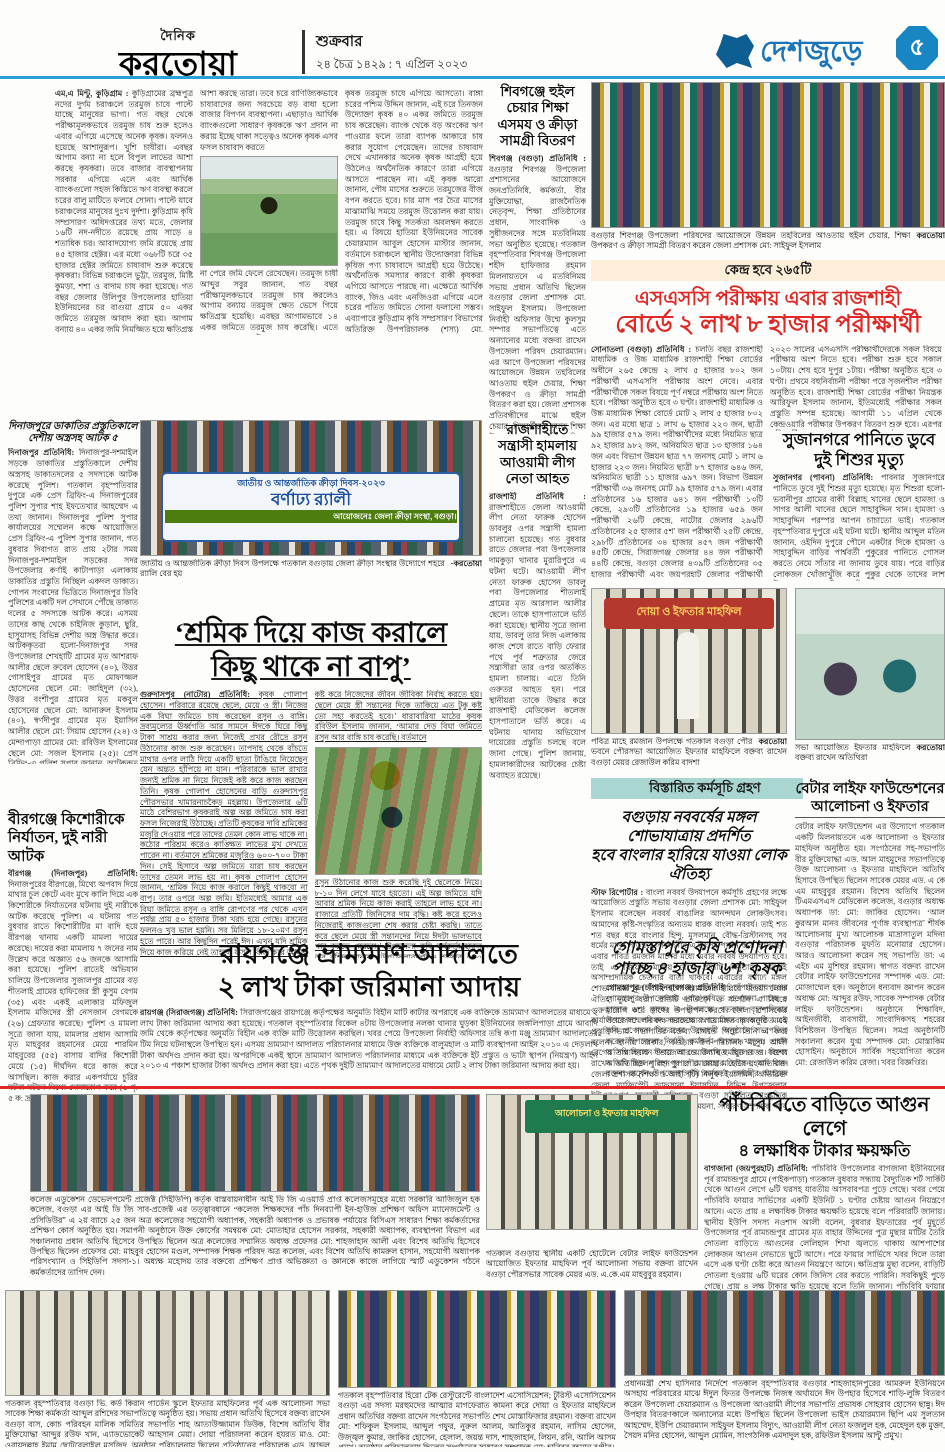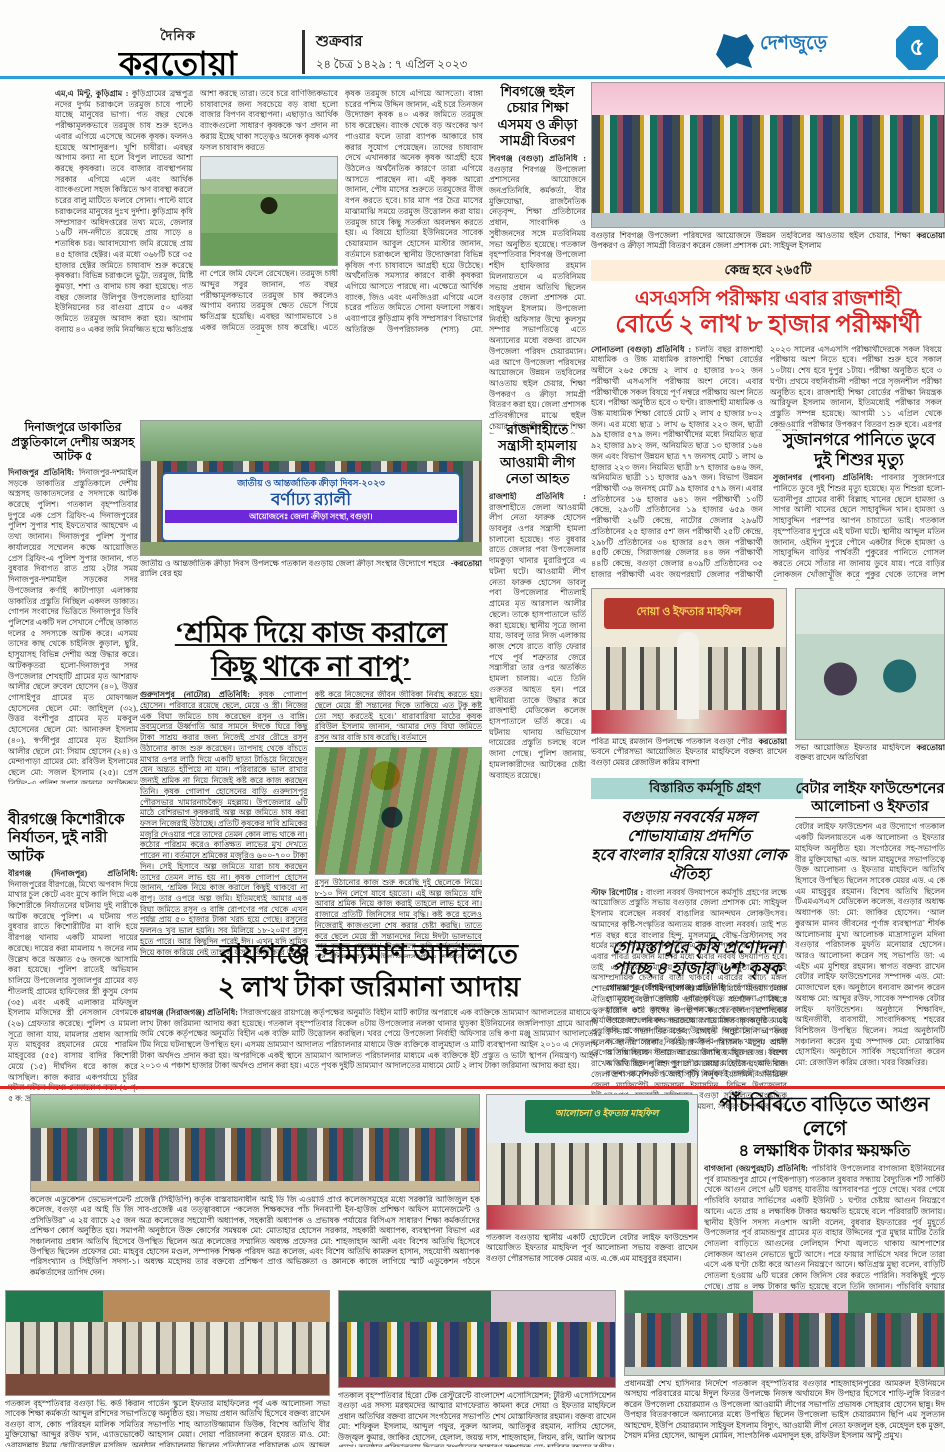--- a/index.html
+++ b/index.html
@@ -7,21 +7,21 @@
         font-family:"Liberation Serif",serif;color:#1b1b1b;overflow:hidden;}
   .abs{position:absolute;}
   .j{font-size:8px;line-height:1.34;text-align:justify;color:#1d1d1d;overflow:hidden;}
   .j7{font-size:7.5px;line-height:1.3;}
   .by{font-weight:bold;}
   .hl{font-weight:bold;color:#0c0c0c;text-align:center;line-height:1.22;}
   .cap{font-size:8px;line-height:1.3;color:#101010;text-align:justify;overflow:hidden;}
   .credit{float:right;font-weight:bold;padding-left:6px;}
   .cols{display:flex;gap:7px;}
   .col{flex:1;overflow:hidden;}
-  .photo{position:relative;overflow:hidden;display:flex;flex-direction:column;box-sizing:border-box;border:1px solid #9a9a9a;}
+  .photo{position:relative;overflow:hidden;display:flex;flex-direction:row;box-sizing:border-box;border:1px solid #9a9a9a;}
   .ph-top{height:22%;}
   .ph-mid{flex:1;}
   .ph-bot{height:10%;}
   .crowd{background:repeating-linear-gradient(90deg,#3e4a52 0 8px,#c9a227 8px 12px,#f1efe8 12px 18px,#156d5c 18px 25px,#8a4a5e 25px 31px,#2b3a6b 31px 40px);}
   .crowd2{background:repeating-linear-gradient(90deg,#55606a 0 10px,#e8e4d8 10px 16px,#7a5a3a 16px 22px,#244a6b 22px 30px,#9c3f46 30px 36px,#2e5e4e 36px 46px);}
   .whiteclad{background:repeating-linear-gradient(90deg,#e9e6da 0 14px,#4a4a46 14px 18px,#d8d2c2 18px 30px,#6b6458 30px 34px);}
   .banner-overlay{position:absolute;left:6%;right:6%;text-align:center;font-weight:bold;overflow:hidden;}
   .kicker{font-weight:bold;text-align:center;font-size:13px;line-height:1.6;color:#111;}
   .smallhead{font-size:13.5px;}
   .rule{position:absolute;left:0;right:0;}
@@ -35,21 +35,21 @@
   <div class="abs" style="left:58px;top:26px;width:240px;text-align:center;">
     <div style="font-family:'Liberation Sans',sans-serif;font-weight:bold;font-size:13px;letter-spacing:1px;">দৈনিক</div>
     <div style="font-family:'Liberation Sans',sans-serif;font-weight:bold;font-size:33px;line-height:1;color:#000;">করতোয়া</div>
   </div>
   <div class="abs" style="left:302px;top:30px;width:3px;height:44px;background:#333;"></div>
   <div class="abs" style="left:316px;top:29px;">
     <div style="font-weight:bold;font-size:15px;">শুক্রবার</div>
     <div style="font-size:11.5px;margin-top:2px;">২৪ চৈত্র ১৪২৯ : ৭ এপ্রিল ২০২৩</div>
   </div>
   <div class="abs" style="left:716px;top:34px;width:38px;height:34px;background:#0d5e93;clip-path:polygon(20% 0,55% 12%,80% 0,100% 35%,85% 70%,95% 100%,55% 85%,28% 100%,0 60%,12% 28%);"></div>
-  <div class="abs" style="left:760px;top:28px;font-family:Liberation Serif, serif;font-weight:bold;font-size:19px;color:#1b75bb;">দেশজুড়ে</div>
+  <div class="abs" style="left:760px;top:28px;font-family:Liberation Serif, serif;font-weight:bold;font-size:29px;color:#1b75bb;">দেশজুড়ে</div>
   <div class="abs" style="left:896px;top:26px;width:42px;height:44px;background:#1886c3;clip-path:polygon(30% 0,70% 0,100% 30%,100% 70%,70% 100%,30% 100%,0 70%,0 30%);display:flex;align-items:center;justify-content:center;">
     <span style="color:#fff;font-weight:bold;font-size:24px;">৫</span>
   </div>
   <div class="abs rule" style="top:76px;height:3px;background:#2aa0d8;"></div>
 
   <div class="abs" style="left:55px;top:84px;width:428px;">
     <div class="cols" style="margin-top:5px;height:246px;">
       <div class="col j"><b class="by">এম,এ মিন্টু, কুড়িগ্রাম :</b> <span>কুড়িগ্রামের ব্রহ্মপুত্র নদের দুর্গম চরাঞ্চলে তরমুজ চাষে পাল্টে যাচ্ছে মানুষের ভাগ্য। গত বছর থেকে পরীক্ষামূলকভাবে তরমুজ চাষ শুরু হলেও এবার এগিয়ে এসেছে অনেক কৃষক। ফলনও হয়েছে আশানুরূপ। খুশি চাষীরা। এবছর আগাম বন্যা না হলে বিপুল লাভের আশা করছে কৃষকরা। তবে বাজার ব্যবস্থাপনায় সরকার এগিয়ে এলে এবং আর্থিক ব্যাংকগুলো সহজ কিস্তিতে ঋণ ব্যবস্থা করলে চরের বালু মাটিতে ফলবে সোনা। পাল্টে যাবে চরাঞ্চলের মানুষের দুঃখ দুর্দশা। কুড়িগ্রাম কৃষি সম্প্রসারণ অধিদপ্তরের তথ্য মতে, জেলার ১৬টি নদ-নদীতে রয়েছে প্রায় সাড়ে ৪ শতাধিক চর। আবাদযোগ্য জমি রয়েছে প্রায় ৪৫ হাজার হেক্টর। এর মধ্যে ৩৬৮টি চরে ৩৫ হাজার হেক্টর জমিতে চাষাবাদ শুরু করেছে কৃষকরা। বিভিন্ন চরাঞ্চলে ভুট্টা, তরমুজ, মিষ্টি কুমড়া, শশা ও বাদাম চাষ করা হয়েছে। গত বছর জেলার উলিপুর উপজেলার হাতিয়া ইউনিয়নের চর বাগুয়া গ্রামে ৫০ একর জমিতে তরমুজ আবাদ করা হয়। আগাম বন্যায় ৪০ একর জমি নিমজ্জিত হয়ে ক্ষতিগ্রস্ত হয়। তারপরও হাল ছাড়েননি কৃষকরা। এ বছর চরে ৩৪ হেক্টর জমিতে তরমুজের আবাদ করা হয়েছে। তরমুজ চাষে ফলনও শুরু করেছেন কৃষকরা। আবহাওয়া অনুকূল থাকায় ফলনও হয়েছে আশানুরূপ। ফলে গত বছরের ক্ষতি কাটিয়ে এবার ভালো লাভের</span></div>
       <div class="col" style="display:flex;flex-direction:column;gap:3px;">
         <div class="j" style="flex:0 0 auto;">আশা করছে তারা। তবে চরে বাণিজ্যিকভাবে চাষাবাদের জন্য সবচেয়ে বড় বাধা হলো বাজার বিপণন ব্যবস্থাপনা। এছাড়াও আর্থিক ব্যাংকগুলো সাধারণ কৃষককে ঋণ প্রদান না করায় ইচ্ছে থাকা সত্ত্বেও অনেক কৃষক এসব ফসল চাষাবাদ করতে</div>
@@ -86,37 +86,37 @@
     </div>
   </div>
 
   <div class="abs" style="left:773px;top:430px;width:172px;">
     <div class="hl" style="font-size:16.5px;">সুজানগরে পানিতে ডুবে</div>
     <div class="hl" style="font-size:16.5px;">দুই শিশুর মৃত্যু</div>
     <div class="j" style="margin-top:3px;height:108px;"><b class="by">সুজানগর (পাবনা) প্রতিনিধি:</b> <span>পাবনার সুজানগরে পানিতে ডুবে দুই শিশুর মৃত্যু হয়েছে। মৃত শিশুরা হলো- ভবানীপুর গ্রামের বাকী বিল্লাহ খানের ছেলে হামজা ও সাগর আলী খানের ছেলে সাহাবুদ্দিন খান। হামজা ও সাহাবুদ্দিন পরস্পর আপন চাচাতো ভাই। গতকাল বৃহস্পতিবার দুপুরে এই ঘটনা ঘটে। স্থানীয় আব্দুল মতিন জানান, ওইদিন দুপুরে পৌনে একটার দিকে হামজা ও সাহাবুদ্দিন বাড়ির পার্শ্ববর্তী পুকুরের পানিতে গোসল করতে নেমে সাঁতার না জানায় ডুবে যায়। পরে বাড়ির লোকজন খোঁজাখুঁজি করে পুকুর থেকে তাদের লাশ উদ্ধার করে। এ ঘটনায় পরিবারের শোকের ছায়া নেমে এসেছে।</span></div>
   </div>
 
   <div class="abs" style="left:8px;top:420px;width:130px;">
-    <div class="hl" style="font-size:12px;">দিনাজপুরে ডাকাতির প্রস্তুতিকালে দেশীয় অস্ত্রসহ আটক ৫</div>
+    <div class="hl" style="font-size:10px;font-style:italic;">দিনাজপুরে ডাকাতির প্রস্তুতিকালে দেশীয় অস্ত্রসহ আটক ৫</div>
     <div class="j" style="margin-top:4px;height:316px;"><b class="by">দিনাজপুর প্রতিনিধি:</b> <span>দিনাজপুর-দশমাইল সড়কে ডাকাতির প্রস্তুতিকালে দেশীয় অস্ত্রসহ ডাকাতদলের ৫ সদস্যকে আটক করেছে পুলিশ। গতকাল বৃহস্পতিবার দুপুরে এক প্রেস ব্রিফিং-এ দিনাজপুরের পুলিশ সুপার শাহ ইফতেখার আহম্মেদ এ তথ্য জানান। দিনাজপুর পুলিশ সুপার কার্যালয়ের সম্মেলন কক্ষে আয়োজিত প্রেস ব্রিফিং-এ পুলিশ সুপার জানান, গত বুধবার দিবাগত রাত প্রায় ২টার সময় দিনাজপুর-দশমাইল সড়কের সদর উপজেলার কর্ণাই কাটাপাড়া এলাকায় ডাকাতির প্রস্তুতি নিচ্ছিল একদল ডাকাত। গোপন সংবাদের ভিত্তিতে দিনাজপুর ডিবি পুলিশের একটি দল সেখানে পৌঁছে ডাকাত দলের ৫ সদস্যকে আটক করে। এসময় তাদের কাছ থেকে চাইনিজ কুড়াল, ছুরি, হাসুয়াসহ বিভিন্ন দেশীয় অস্ত্র উদ্ধার করে। আটককৃতরা হলো-দিনাজপুর সদর উপজেলার শেখহাটি গ্রামের মৃত আশরাফ আলীর ছেলে রুবেল হোসেন (৪০), উত্তর গোসাইপুর গ্রামের মৃত মোফাজ্জল হোসেনের ছেলে মো: জাহিদুল (৩২), উত্তর বংশীপুর গ্রামের মৃত মকবুল হোসেনের ছেলে মো: আনারুল ইসলাম (৪০), স্বর্ণদীপুর গ্রামের মৃত ইয়াসিন আলীর ছেলে মো: সিয়াম হোসেন (২৪) ও মেন্দাপাড়া গ্রামের মো: রবিউল ইসলামের ছেলে মো: সজল ইসলাম (২৫)। প্রেস ব্রিফিং-এ পুলিশ সুপার জানান, আটককৃত রুবেল হোসেনের নামে ৫টি, সজল ইসলামের নামে ২টি, জাহিদুল ইসলামের নামে একটি এবং সিয়াম হোসেনের নামে একটি মামলা রয়েছে।</span></div>
   </div>
   <div class="abs" style="left:8px;top:810px;width:130px;">
     <div class="hl" style="font-size:15px;text-align:left;">বীরগঞ্জে কিশোরীকে নির্যাতন, দুই নারী আটক</div>
     <div class="j" style="margin-top:4px;height:256px;"><b class="by">বীরগঞ্জ (দিনাজপুর) প্রতিনিধি:</b> <span>দিনাজপুরের বীরগঞ্জে, মিথ্যে অপবাদ দিয়ে মাথার চুল কেটে এবং মুখে কালি দিয়ে এক কিশোরীকে নির্যাতনের ঘটনায় দুই নারীকে আটক করেছে পুলিশ। এ ঘটনায় গত বুধবার রাতে কিশোরীটির মা বাদি হয়ে বীরগঞ্জ থানায় একটি মামলা দায়ের করেছে। দায়ের করা মামলায় ৭ জনের নাম উল্লেখ করে অজ্ঞাত ৫৬ জনকে আসামি করা হয়েছে। পুলিশ রাতেই অভিযান চালিয়ে উপজেলার সুজালপুর গ্রামের বড় শীতলাই গ্রামের হাফিজের স্ত্রী কুসুম বেগম (৩৫) এবং একই এলাকার মফিজুল ইসলাম মজিদের স্ত্রী নেসজান বেগমকে (২৬) গ্রেফতার করেছে। পুলিশ ও মামলা সূত্রে জানা যায়, মামলার প্রধান আসামি মৃত মাহবুবর রহমানের মেয়ে শারমিন মাহবুবের (৫৫) বাসায় বাদির কিশোরী মেয়ে (১৫) দীর্ঘদিন ধরে কাজ করে আসছিল। কাজ করার একপর্যায়ে চুরির ঘটনা ঘটলে মিথ্যে দোষারোপ করে  (৬ পৃ: ৫ ক: দ্র:)</span></div>
   </div>
 
   <div class="abs" style="left:140px;top:420px;width:342px;">
     <div class="photo" style="height:136px;">
       <div class="ph-top" style="height:30%;background:linear-gradient(180deg,#9ec29a,#6f9b6a);"></div>
       <div class="ph-mid crowd2"></div>
       <div class="ph-bot" style="background:#8aa06f;"></div>
       <div class="banner-overlay" style="top:38%;height:46%;background:#f2f6fb;border:2px solid #2b5ea7;border-radius:6px;padding:2px;">
         <div style="font-size:9px;color:#1b4f9c;">জাতীয় ও আন্তর্জাতিক ক্রীড়া দিবস-২০২৩</div>
         <div style="font-size:17px;color:#1b4f9c;line-height:1.1;">বর্ণাঢ্য র‍্যালী</div>
-        <div style="font-size:8px;color:#fff;background:#6d28d9;">আয়োজনেঃ জেলা ক্রীড়া সংস্থা, বগুড়া।</div>
+        <div style="font-size:8px;color:#fff;background:#4d7c0f;text-align:right;">আয়োজনেঃ জেলা ক্রীড়া সংস্থা, বগুড়া।</div>
       </div>
     </div>
     <div class="cap" style="margin-top:3px;">
       <span class="credit">-করতোয়া</span>
       <span>জাতীয় ও আন্তর্জাতিক ক্রীড়া দিবস উপলক্ষে গতকাল বগুড়ায় জেলা ক্রীড়া সংস্থার উদ্যোগে শহরে র‍্যালি বের হয়</span>
     </div>
   </div>
   <div class="abs" style="left:140px;top:616px;width:342px;text-decoration:underline;">
     <div class="hl" style="font-size:28px;">‘শ্রমিক দিয়ে কাজ করালে</div>
     <div class="hl" style="font-size:28px;">কিছু থাকে না বাপু’</div>
@@ -187,27 +187,27 @@
   <div class="abs" style="left:30px;top:1094px;width:450px;">
     <div class="photo" style="height:98px;">
       <div class="ph-top" style="height:34%;background:linear-gradient(180deg,#aecfae,#7fa87c);"></div>
       <div class="ph-mid crowd2"></div>
       <div class="ph-bot" style="background:#c8b999;"></div>
     </div>
     <div class="cap j7" style="margin-top:3px;height:84px;">কলেজ এডুকেশন ডেভেলপমেন্ট প্রজেক্ট (সিইডিপি) কর্তৃক বাস্তবায়নাধীন আই ডি জি এওয়ার্ড প্রাপ্ত কলেজসমূহের মধ্যে সরকারি আজিজুল হক কলেজ, বগুড়া এর আই ডি জি সাব-প্রজেক্ট এর তত্ত্বাবধানে “কলেজ শিক্ষকদের পাঁচ দিনব্যাপী ইন-হাউজ প্রশিক্ষণ অফিস ম্যানেজমেন্ট ও প্রসিডিউর” এ ২য় ব্যাচে ২৫ জন অত্র কলেজের সহযোগী অধ্যাপক, সহকারী অধ্যাপক ও প্রভাষক পর্যায়ের বিসিএস সাধারণ শিক্ষা কর্মকর্তাদের প্রশিক্ষণ কোর্স অনুষ্ঠিত হয়। সমাপনী অনুষ্ঠানে উক্ত কোর্সের সমন্বয়ক মো: মোতাহার হোসেন সরকার, সহকারী অধ্যাপক, ব্যবস্থাপনা বিভাগ এর সঞ্চালনায় প্রধান অতিথি হিসেবে উপস্থিত ছিলেন অত্র কলেজের সম্মানিত অধ্যক্ষ প্রফেসর মো: শাহজাহান আলী এবং বিশেষ অতিথি হিসেবে উপস্থিত ছিলেন প্রফেসর মো: মাহবুব হোসেন মণ্ডল, সম্পাদক শিক্ষক পরিষদ অত্র কলেজ, এবং বিশেষ অতিথি কামরুল হাসান, সহযোগী অধ্যাপক পরিসংখ্যান ও সিইডিপি সদস্য-১। অধ্যক্ষ মহোদয় তার বক্তব্যে প্রশিক্ষণ প্রাপ্ত অভিজ্ঞতা ও জ্ঞানকে কাজে লাগিয়ে স্মার্ট এডুকেশন গঠনে কর্মকর্তাদের তাগিদ দেন।</div>
   </div>
 
   <div class="abs" style="left:486px;top:1094px;width:212px;">
-    <div class="photo" style="height:136px;font-style:italic;">
+    <div class="photo" style="height:136px;">
       <div class="ph-top" style="height:36%;background:#e7ecf0;"></div>
       <div class="ph-mid whiteclad"></div>
       <div class="ph-bot" style="height:18%;background:linear-gradient(90deg,#c23b4a,#efe6d2,#c23b4a);"></div>
       <div class="banner-overlay" style="top:4%;height:24%;left:18%;right:4%;background:#1f7a4d;color:#ffe36b;font-size:9px;line-height:3;border-radius:3px;">আলোচনা ও ইফতার মাহফিল</div>
     </div>
-    <div class="cap" style="margin-top:3px;height:44px;">গতকাল বগুড়ায় স্থানীয় একটি হোটেলে বেটার লাইফ ফাউন্ডেশন আয়োজিত ইফতার মাহফিল পূর্ব আলোচনা সভায় বক্তব্য রাখেন বগুড়া পৌরসভার সাবেক মেয়র এড. এ.কে.এম মাহবুবুর রহমান।</div>
+    <div class="cap" style="margin-top:19px;height:44px;">গতকাল বগুড়ায় স্থানীয় একটি হোটেলে বেটার লাইফ ফাউন্ডেশন আয়োজিত ইফতার মাহফিল পূর্ব আলোচনা সভায় বক্তব্য রাখেন বগুড়া পৌরসভার সাবেক মেয়র এড. এ.কে.এম মাহবুবুর রহমান।</div>
   </div>
 
   <div class="abs" style="left:704px;top:1092px;width:241px;">
     <div class="hl" style="font-size:20px;">পাঁচবিবিতে বাড়িতে আগুন লেগে</div>
     <div class="hl" style="font-size:16.5px;">৪ লক্ষাধিক টাকার ক্ষয়ক্ষতি</div>
     <div class="j" style="margin-top:3px;height:140px;"><b class="by">বাগজানা (জয়পুরহাট) প্রতিনিধি:</b> <span>পাঁচবিবি উপজেলার বাগজানা ইউনিয়নের পূর্ব রামচন্দ্রপুর গ্রামে (পাইকপাড়া) গতকাল বুধবার সন্ধ্যায় বৈদ্যুতিক শর্ট সার্কিট থেকে আগুন লেগে ৬টি ঘরসহ যাবতীয় আসবাবপত্র পুড়ে গেছে। খবর পেয়ে পাঁচবিবি ফায়ার সার্ভিসের একটি ইউনিট ১ ঘণ্টার চেষ্টায় আগুন নিয়ন্ত্রণে আনে। এতে প্রায় ৪ লক্ষাধিক টাকার ক্ষয়ক্ষতি হয়েছে বলে পরিবারটি জানায়। স্থানীয় ইউপি সদস্য নওশাদ আলী বলেন, বুধবার ইফতারের পূর্ব মুহূর্তে উপজেলার পূর্ব রামচন্দ্রপুর গ্রামের মৃত বাহার উদ্দিনের পুত্র মুছার মাটির তৈরি দোতলা বাড়িতে আগুনের লেলিহান শিখা জ্বলতে থাকায় আশপাশের লোকজন আগুন নেভাতে ছুটে আসে। পরে ফায়ার সার্ভিসে খবর দিলে তারা এসে এক ঘণ্টা চেষ্টা করে আগুন নিয়ন্ত্রণে আনে। ক্ষতিগ্রস্ত মুছা বলেন, বাড়িটি দোতলা হওয়ায় ৬টি ঘরের কোন জিনিস বের করতে পারিনি। সবকিছুই পুড়ে গেছে। প্রায় ৪ লক্ষ টাকার ক্ষতি হয়েছে বলে তিনি জানান। পাঁচবিবি ফায়ার স্টেশনের ইনচার্জ রতন হোসেন বলেন, খবর পেয়ে সেখানে গিয়ে ১ঘণ্টার চেষ্টায় আগুন নিয়ন্ত্রণে আনি। প্রাথমিক ভাবে বৈদ্যুতিক শর্ট সার্কিটের কারণেই আগুনের সূত্রপাত হয়েছে বলে ধারনা করছি।</span></div>
   </div>
 
   <div class="abs" style="left:5px;top:1290px;width:325px;">
     <div class="photo" style="height:106px;">

